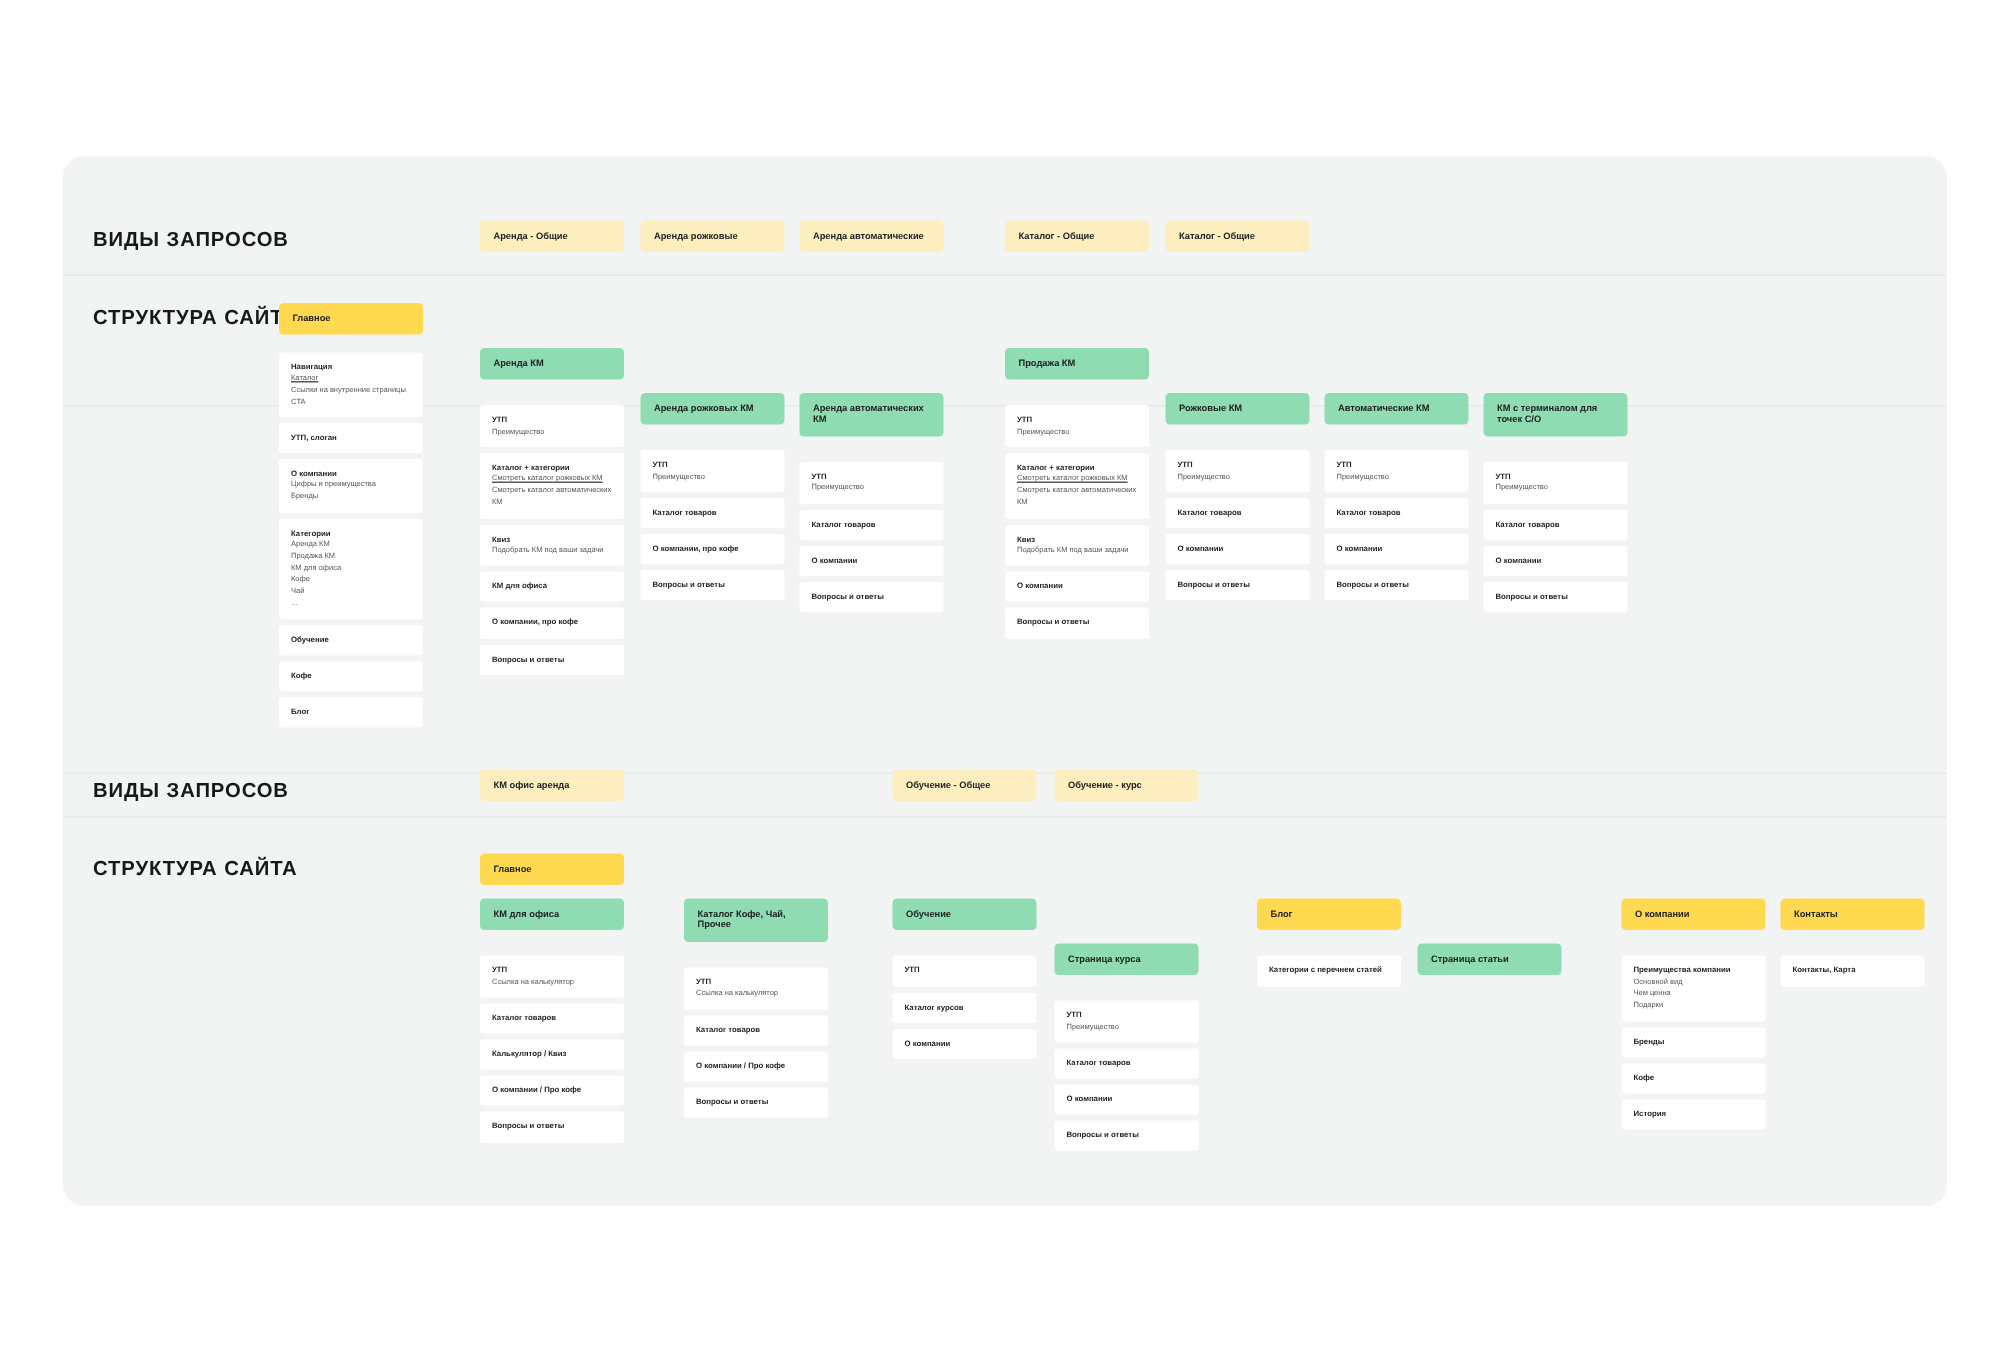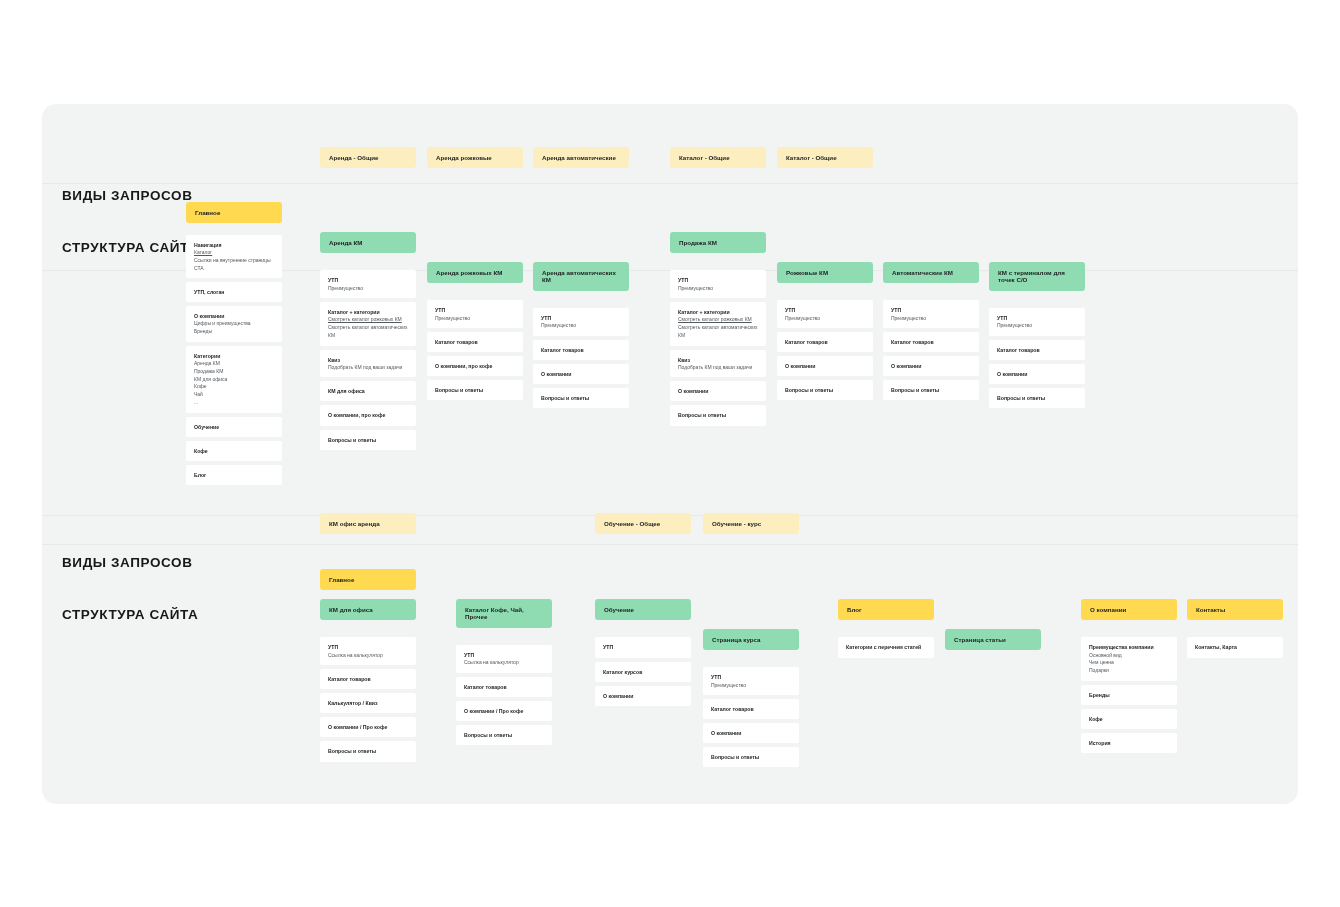--- a/index.html
+++ b/index.html
@@ -18,21 +18,20 @@
     overflow:hidden;
   }
   .divider{position:absolute;left:0;width:100%;height:1px;background:#e7e9e8;}
   .section-title{
     position:absolute;
     font-size:13.5px;
     font-weight:bold;
     letter-spacing:.6px;
     color:#16181a;
     white-space:nowrap;
-    margin-top:36px;
   }
   
   .node{position:absolute;box-sizing:border-box;}
   .hdr{
     border-radius:3px;
     padding:7px 9px;
     font-size:6.2px;
     font-weight:bold;
     color:#1d1f20;
     line-height:1.2;

